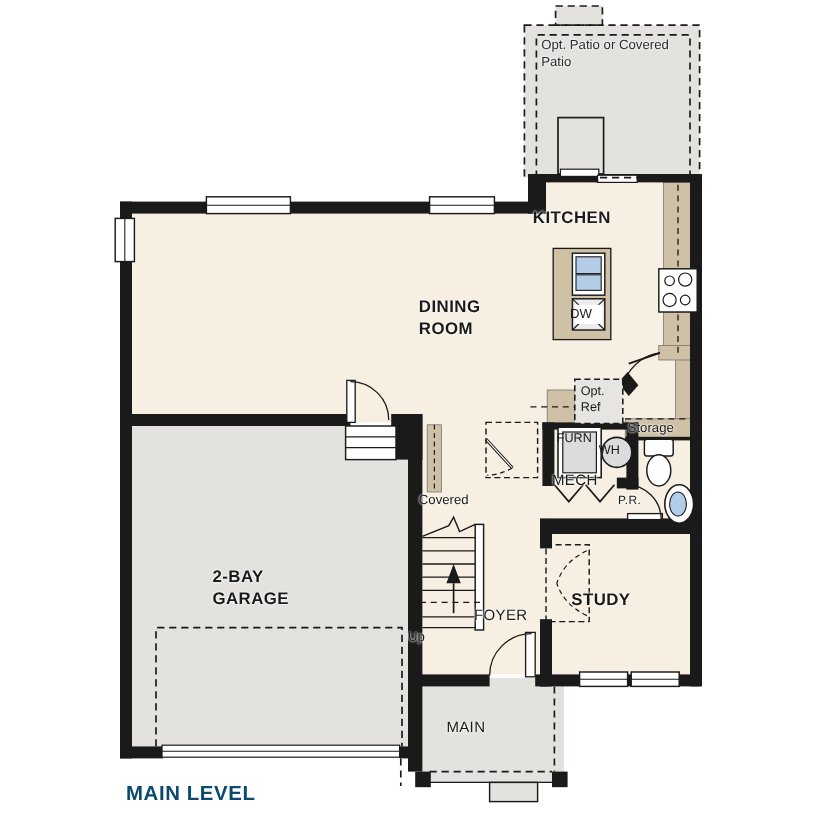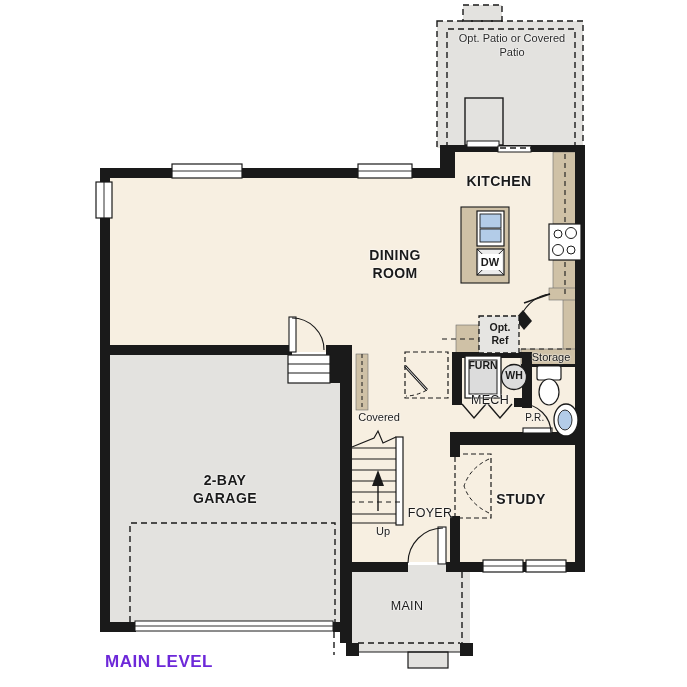--- a/index.html
+++ b/index.html
@@ -1,26 +1,26 @@
 <!DOCTYPE html>
 <html><head>
 <meta charset="utf-8">
 <style>
   html,body{margin:0;padding:0;background:#fff;}
   #plan{position:relative;width:687px;height:687px;background:#fff;overflow:hidden;
         font-family:"Liberation Sans", sans-serif;}
   #plan svg{position:absolute;left:0;top:0;}
-  .lbl{position:absolute;transform:translate(-50%,-50%);color:#1a1a1a;text-align:center;
+  .lbl{position:absolute;transform:translate(-50%,-50%);color:#1a1a1a;text-align:left;
        line-height:1.28;white-space:normal;
        text-shadow:0 0 2px rgba(255,255,255,.95),0 0 2px rgba(255,255,255,.95);}
   .room{font-weight:bold;font-size:14px;letter-spacing:.4px;}
   .room-sm{font-weight:normal;font-size:12.5px;letter-spacing:.3px;}
-  .tiny{font-size:10.5px;font-weight:bold;}
+  .tiny{font-size:10.5px;}
   .small{font-size:11px;}
-  .title{position:absolute;font-weight:bold;font-size:17px;letter-spacing:.5px;color:#6d28d9;
+  .title{position:absolute;font-weight:bold;font-size:17px;letter-spacing:.5px;color:#0c4a6e;
          transform:none;text-align:left;}
 </style>
 </head>
 <body>
 
 <div id="plan">
 <svg width="687" height="687" viewBox="0 0 687 687">
 
   <g fill="#e3e2df">
     <rect x="437" y="21" width="146" height="127"></rect>
@@ -183,19 +183,19 @@
   <div class="lbl room" style="left:395px;top:265px;width:92px">DINING ROOM</div>
   <div class="lbl room" style="left:225px;top:490px;width:96px">2-BAY GARAGE</div>
   <div class="lbl room" style="left:521px;top:500px;width:90px">STUDY</div>
   <div class="lbl room-sm" style="left:430px;top:513px;width:70px">FOYER</div>
   <div class="lbl room-sm" style="left:407px;top:606px;width:70px">MAIN</div>
   <div class="lbl room-sm" style="left:490px;top:400px;width:60px">MECH</div>
   <div class="lbl room-sm" style="left:535px;top:418px;width:40px;font-size:10px">P.R.</div>
   <div class="lbl small" style="left:512px;top:45px;width:122px;color:#2b2b2b">Opt. Patio or Covered Patio</div>
   <div class="lbl small" style="left:551px;top:357px;width:56px">Storage</div>
   <div class="lbl small" style="left:379px;top:417px;width:60px">Covered</div>
-  <div class="lbl small" style="left:383px;top:531px;width:30px">Up</div>
+  <div class="lbl small" style="left:355px;top:531px;width:30px">Up</div>
   <div class="lbl tiny" style="left:483px;top:366px;width:38px;text-shadow:none">FURN</div>
   <div class="lbl tiny" style="left:514px;top:376px;width:30px;text-shadow:none">WH</div>
   <div class="lbl tiny" style="left:490px;top:262px;width:30px;font-size:11px;text-shadow:none">DW</div>
   <div class="lbl tiny" style="left:500px;top:334px;width:32px;text-shadow:none">Opt. Ref</div>
   <div class="title" style="left:105px;top:652px;">MAIN LEVEL</div>
 </div>
 
 </body></html>

